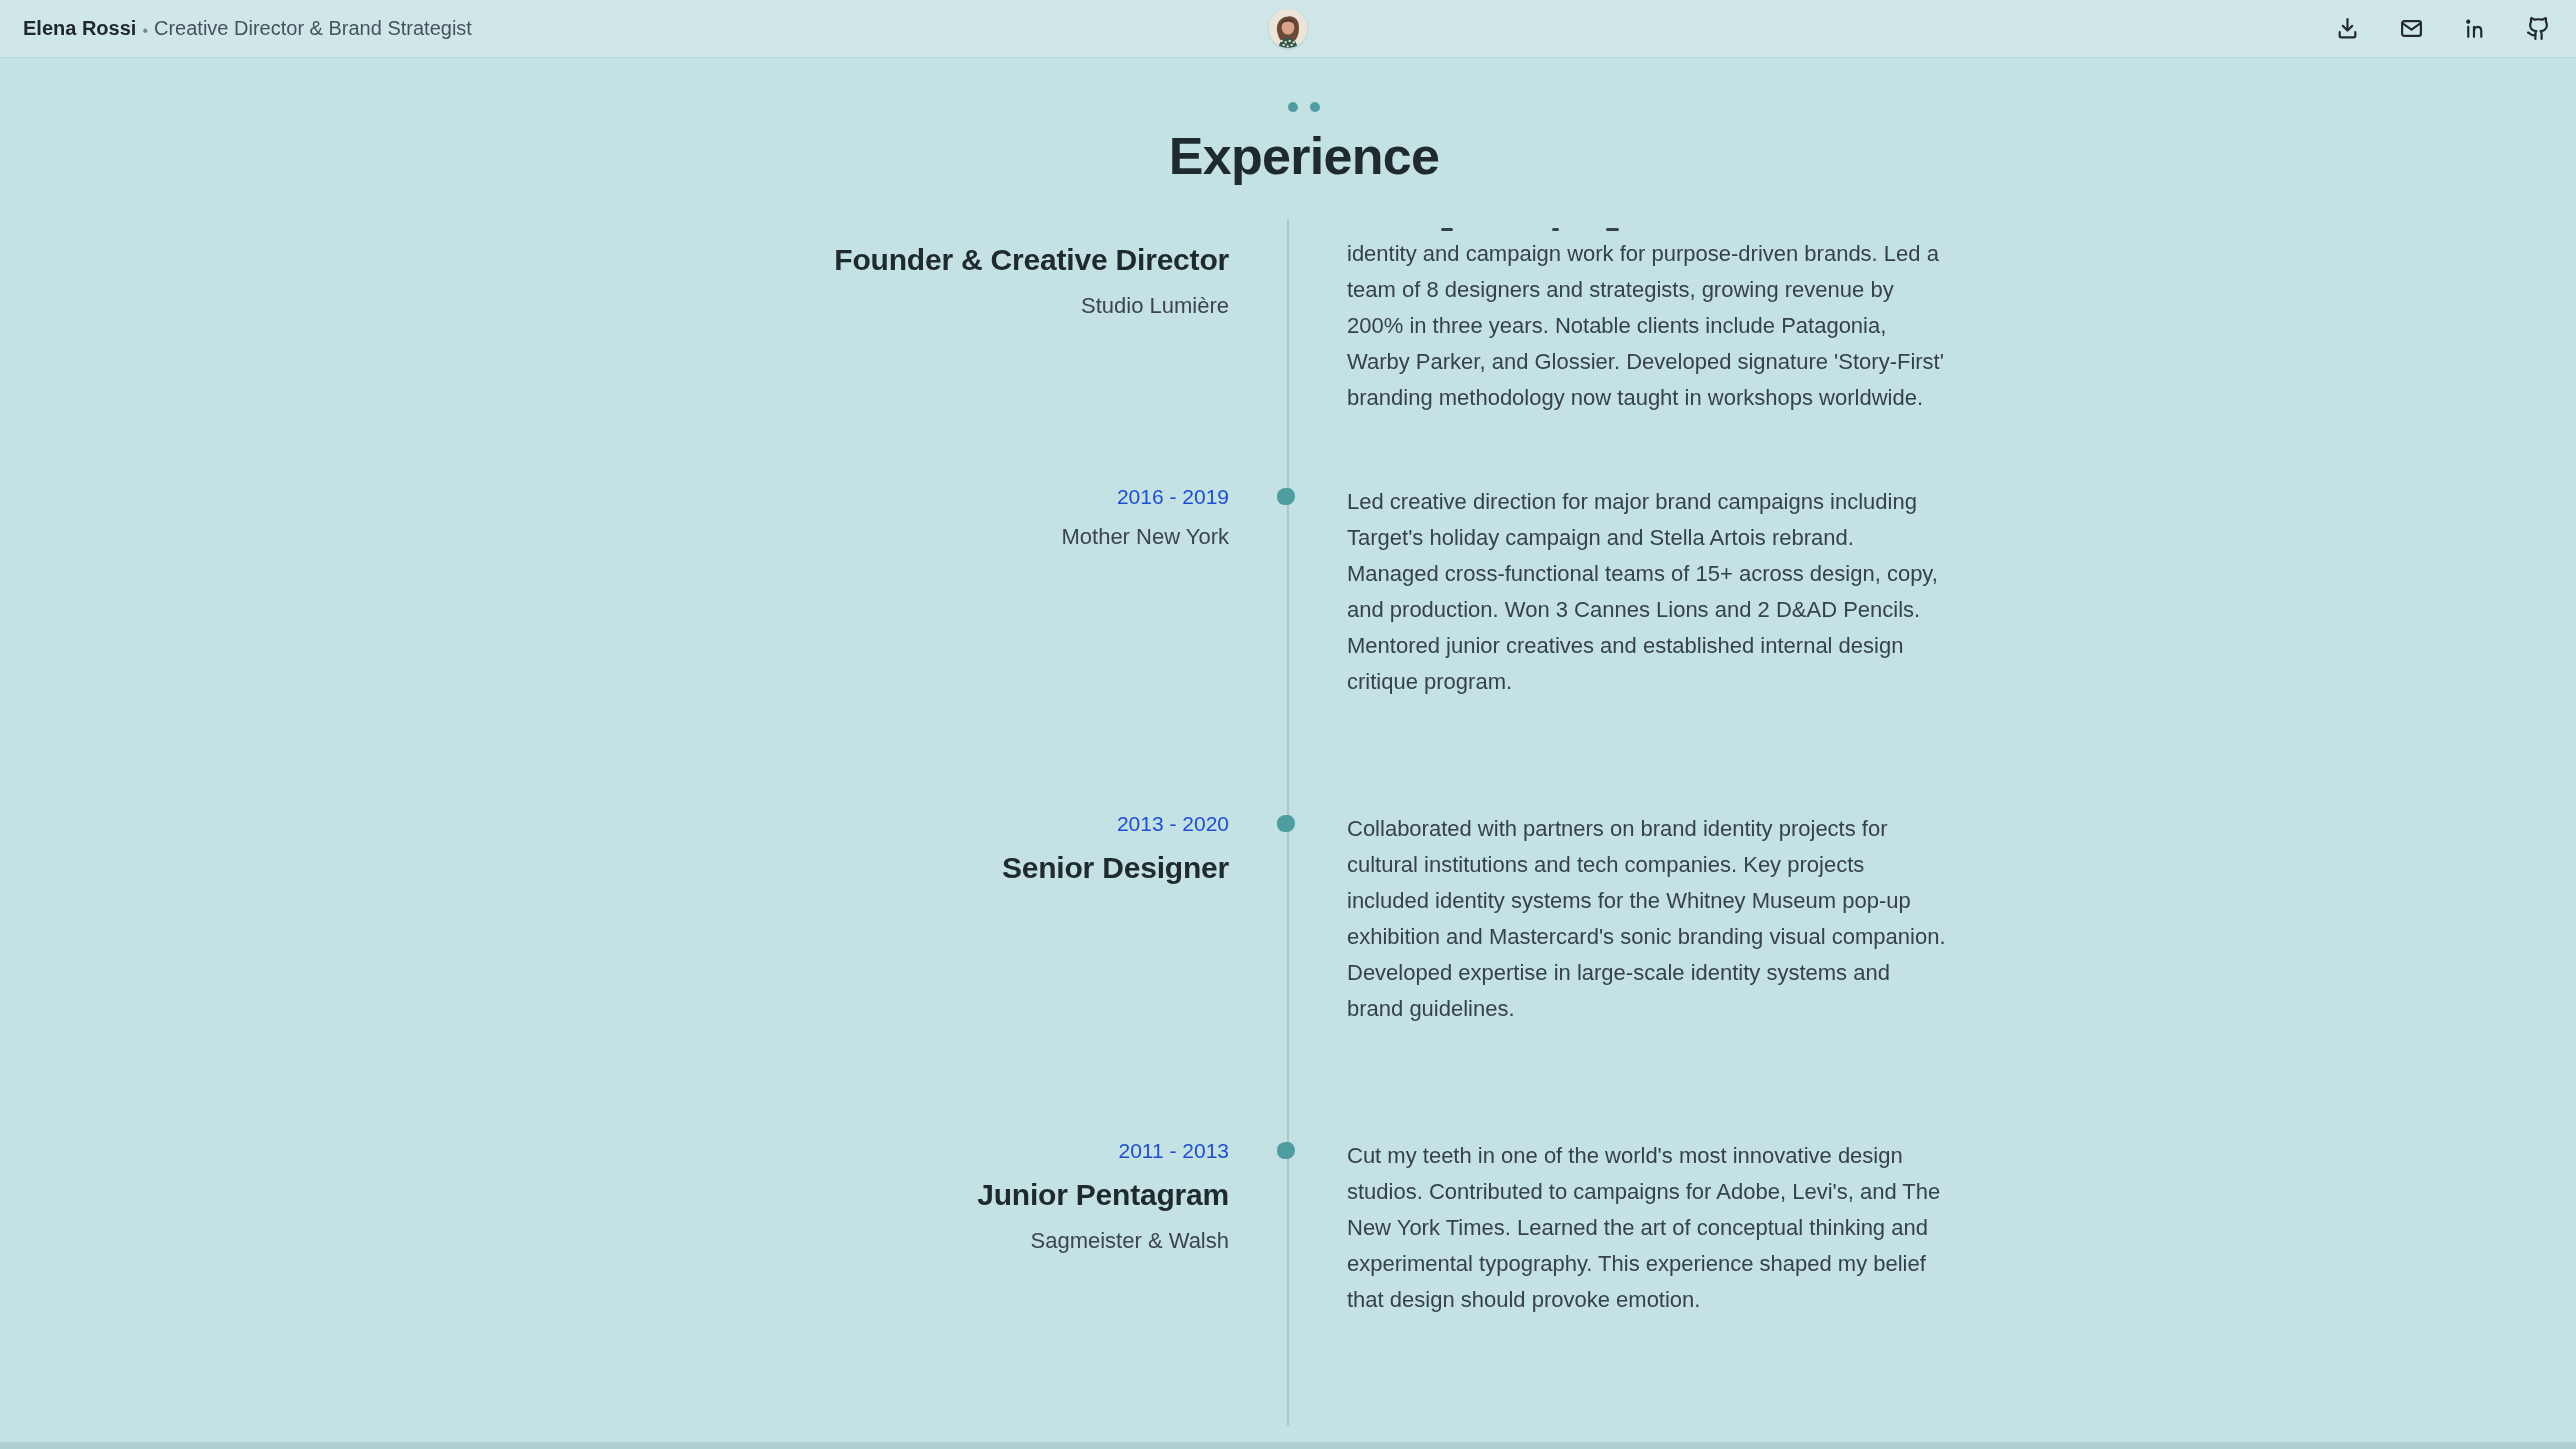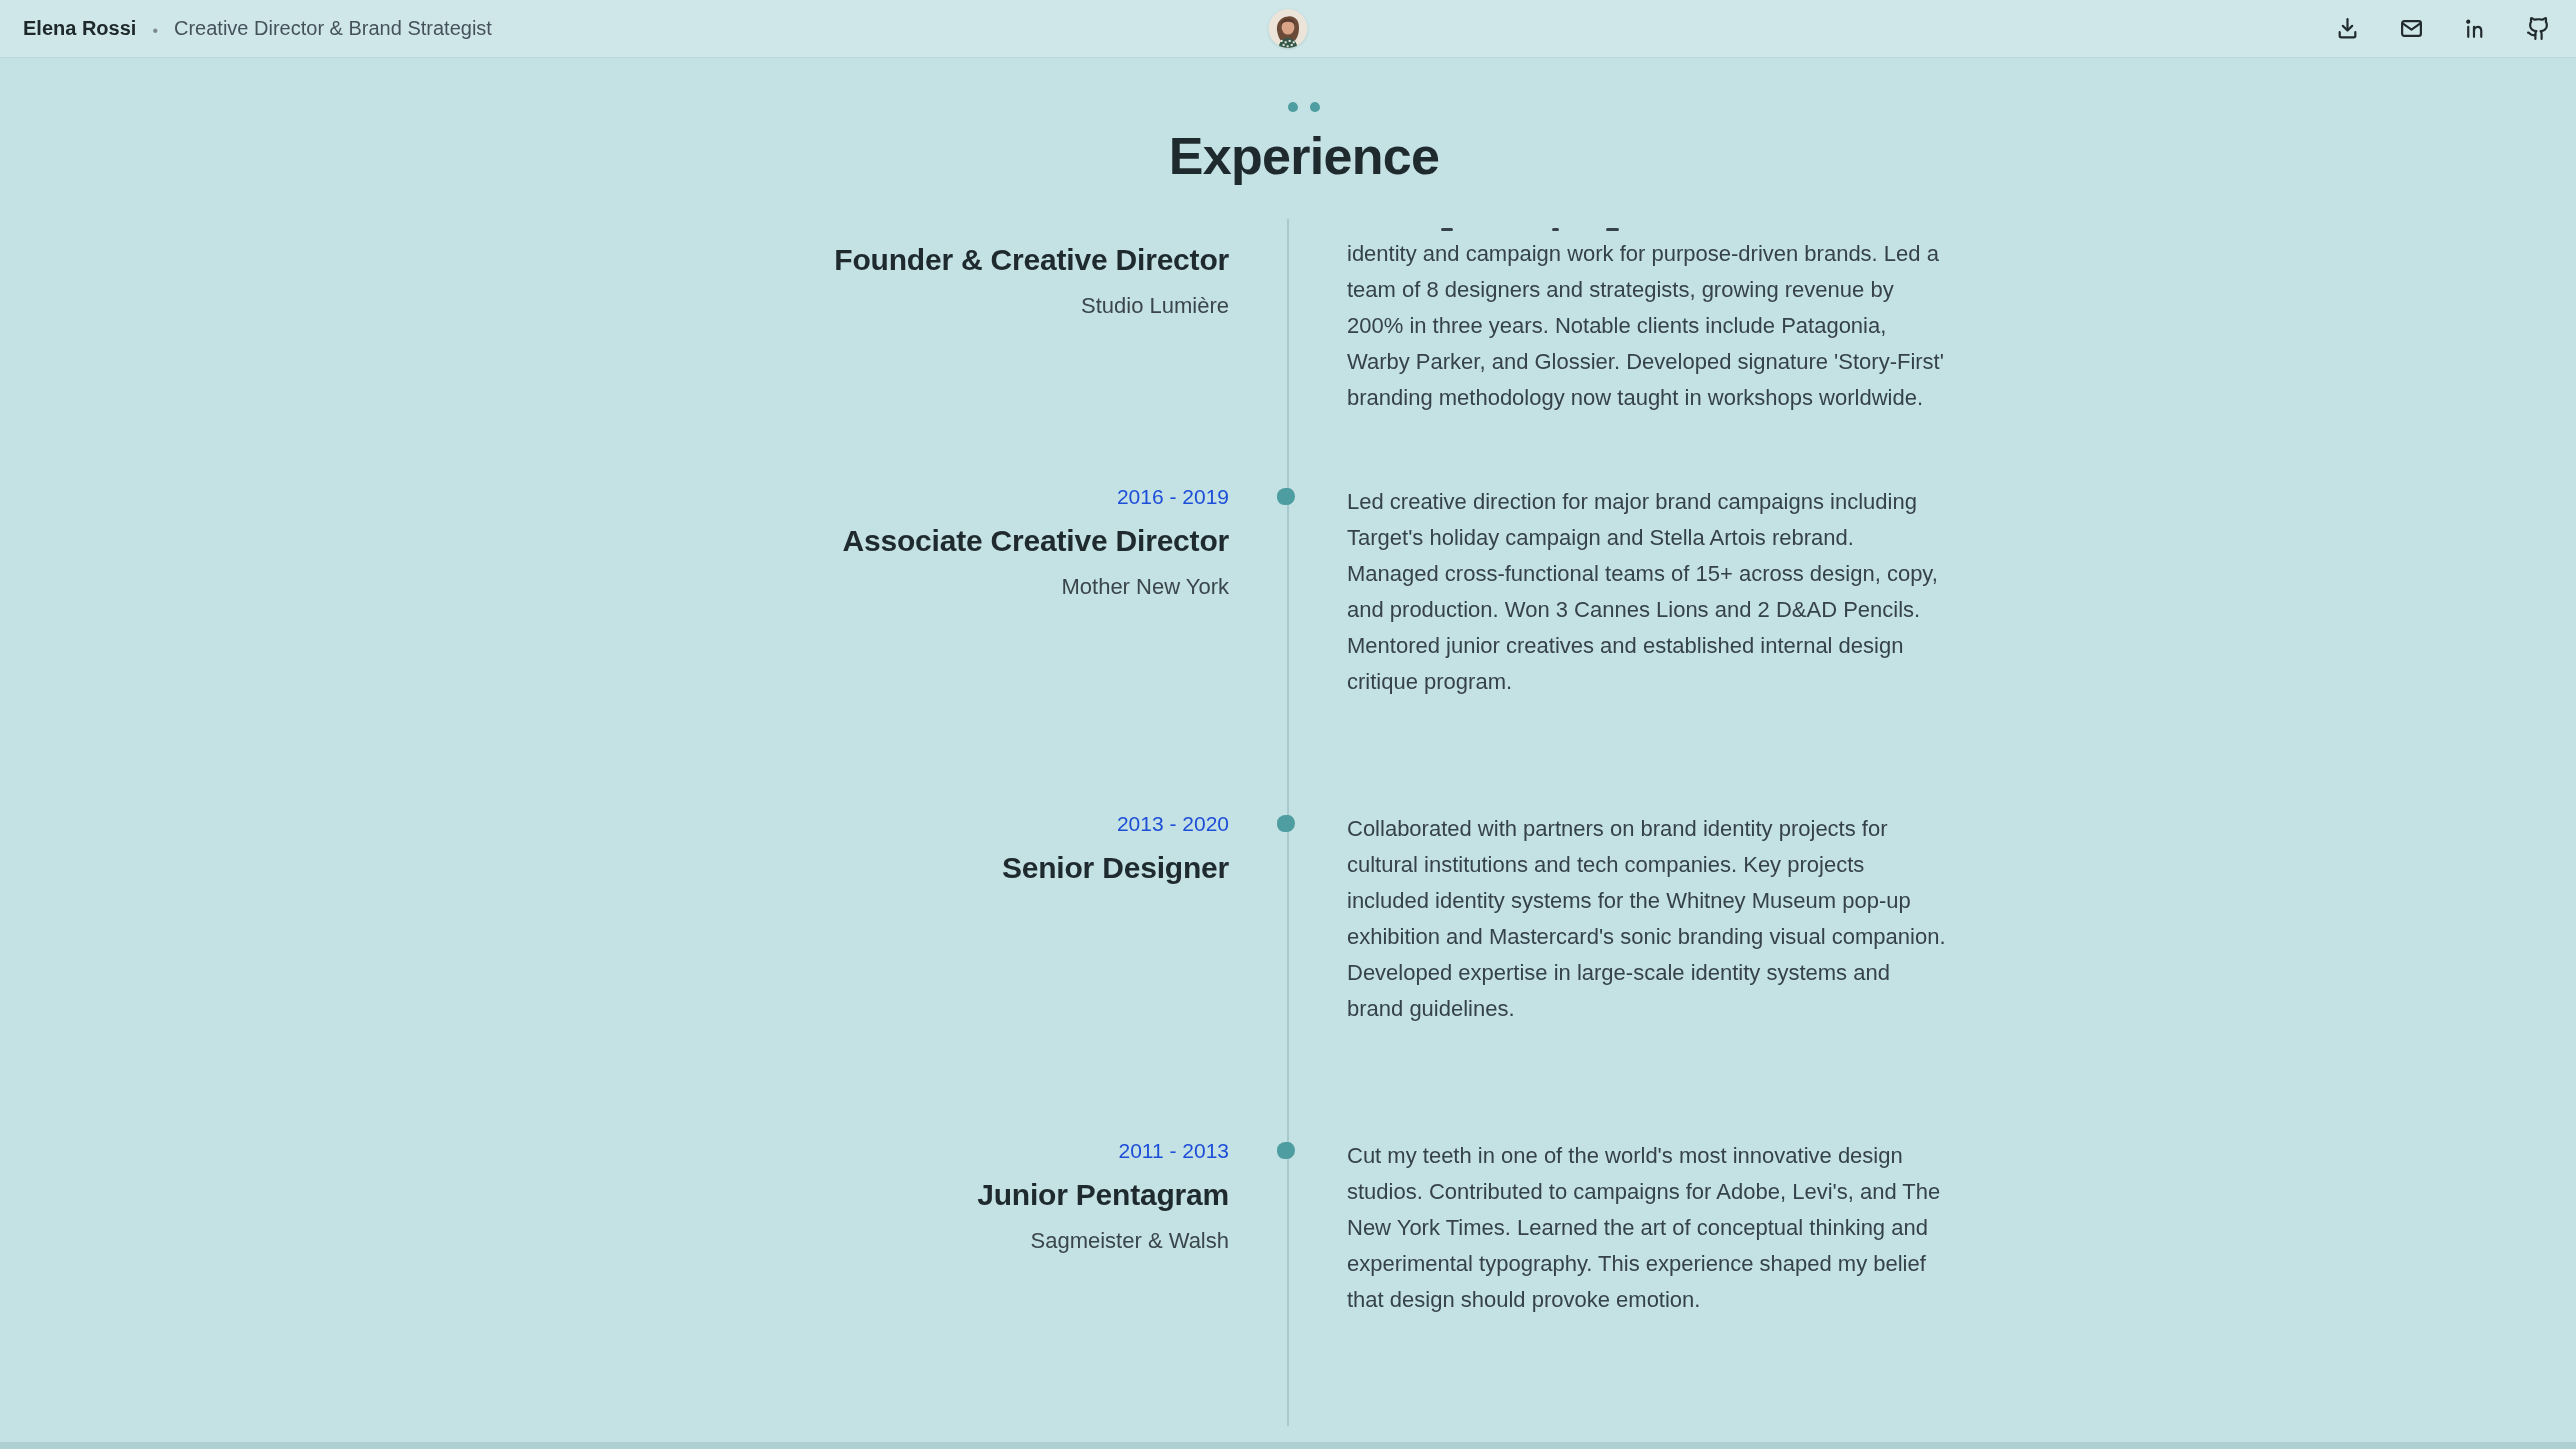--- a/index.html
+++ b/index.html
@@ -14,21 +14,21 @@
   
   .header {
     position: relative;
     height: 58px;
     display: flex;
     align-items: center;
     padding: 0 23px 0 23px;
     background: rgba(255,255,255,0.20);
     border-bottom: 0.7px solid rgba(150,190,195,0.35);
   }
-  .header-left { display: flex; align-items: flex-end; gap: 16px; }
+  .header-left { display: flex; align-items: flex-end; gap: 6px; }
   .header-name { font-size: 20px; font-weight: 700; color: #1e282b; letter-spacing: 0; }
   .header-sep  { font-size: 16px; color: #7b888c; }
   .header-sub  { font-size: 20px; font-weight: 400; color: #46525b; }
 
   .avatar-wrap {
     position: absolute;
     left: 50%; top: 8.7px;
     transform: translateX(-50%);
     width: 39px; height: 39px;
     border-radius: 50%;
@@ -234,21 +234,20 @@
           <span class="remnant r3"></span>
       </div>
       <p class="entry-desc">identity and campaign work for purpose-driven brands. Led a team of 8 designers and strategists, growing revenue by 200% in three years. Notable clients include Patagonia, Warby Parker, and Glossier. Developed signature 'Story-First' branding methodology now taught in workshops worldwide.</p>
     </div>
   </section>
 
   <section class="entry">
     <span class="entry-dot"></span>
     <div class="entry-meta">
       <div class="entry-dates">2016 - 2019</div>
-      <h2 class="entry-title">Associate Creative Director</h2>
       <div class="entry-company">Mother New York</div>
     </div>
     <div>
       <p class="entry-desc">Led creative direction for major brand campaigns including Target's holiday campaign and Stella Artois rebrand. Managed cross-functional teams of 15+ across design, copy, and production. Won 3 Cannes Lions and 2 D&amp;AD Pencils. Mentored junior creatives and established internal design critique program.</p>
     </div>
   </section>
 
   <section class="entry">
     <span class="entry-dot"></span>
     <div class="entry-meta">

